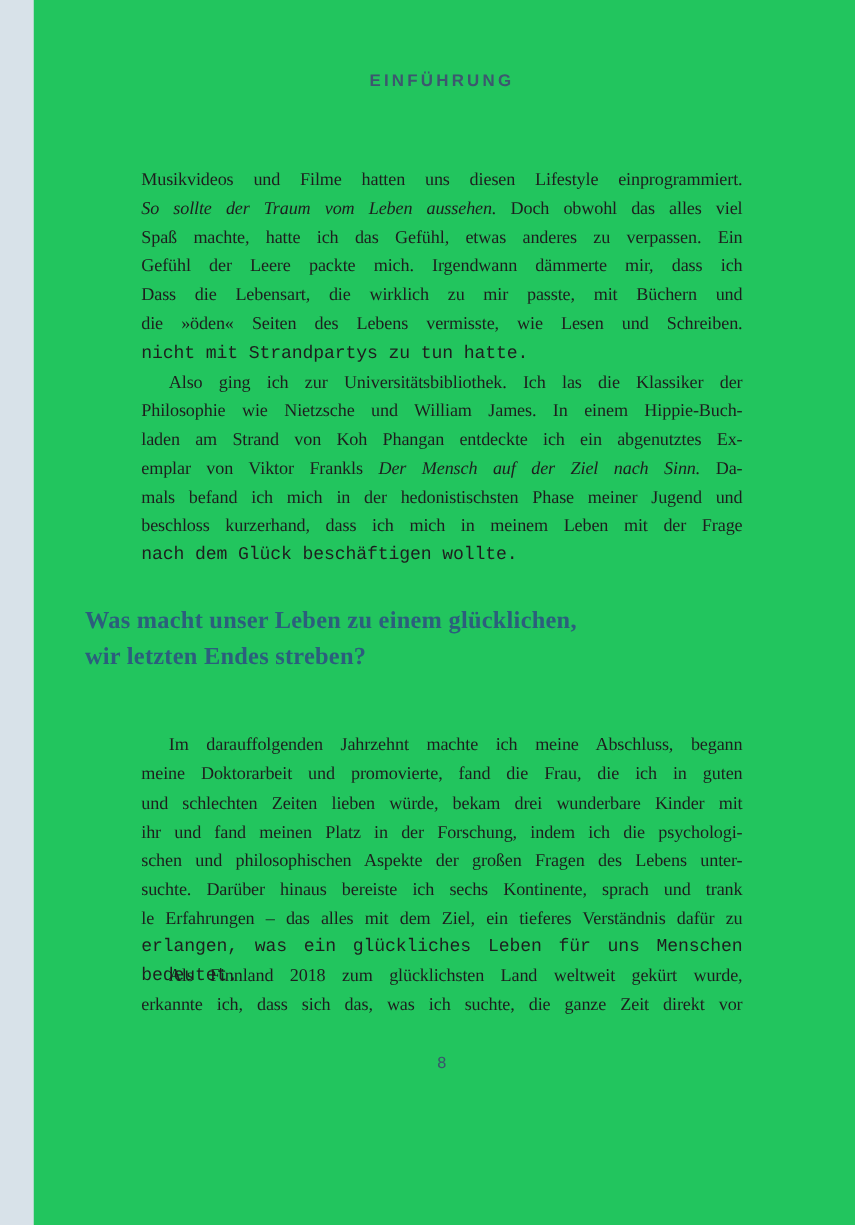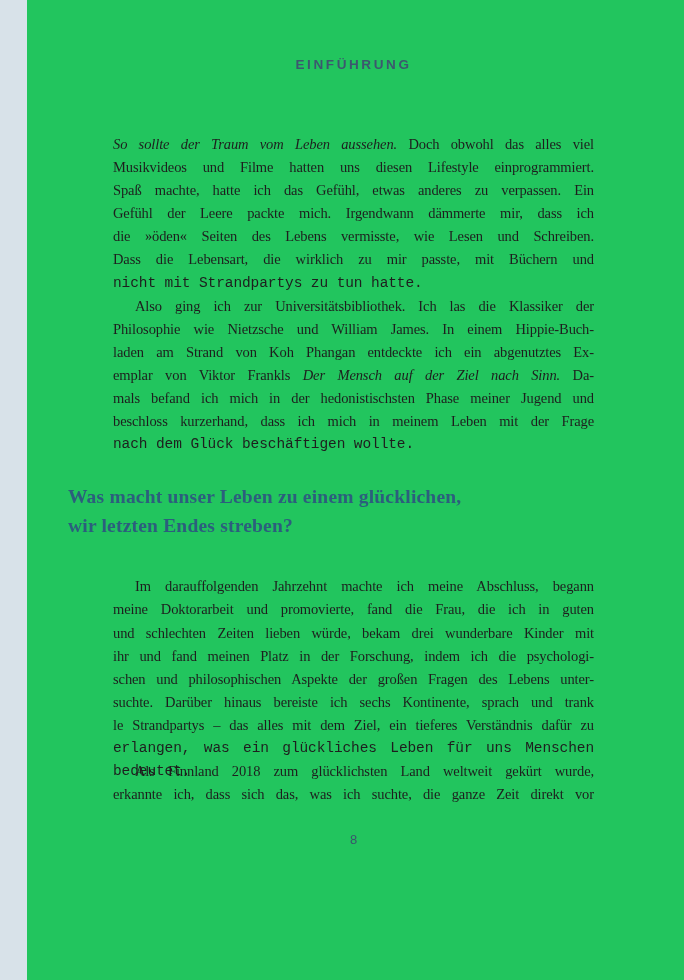--- a/index.html
+++ b/index.html
@@ -54,21 +54,21 @@
     line-height: 23.1px;
     height: 23.1px;
     letter-spacing: -0.1px;
     text-align: justify;
     text-align-last: justify;
   }
   .bline.lastline { text-align-last: left; font-family: Liberation Mono, monospace; }
   .it { font-style: italic; }
   .para.indent .bline:first-child { text-indent: 22px; }
   .section-heading {
-    margin: 26px 0 35px -45px;
+    margin: 26px 0 45px -45px;
     width: 526px;
     color: #2c5e7d;
     font-family: "Liberation Serif", serif;
     font-weight: bold;
     font-size: 19.5px;
     line-height: 29px;
     letter-spacing: 0.2px;
   }
   .page-number {
     margin-top: 26px;
@@ -83,26 +83,26 @@
 </head>
 <body>
 
 <div class="book-page">
   <div class="left-bar"></div>
   <div class="page-content">
     <div class="running-head">EINFÜHRUNG</div>
     <div class="text-column">
       <div>
           <div class="para">
+            <div class="bline"><span>Musikvideos und Filme hatten uns diesen Lifestyle einprogrammiert.</span></div>
             <div class="bline"><span class="it">So sollte der Traum vom Leben aussehen.</span><span> Doch obwohl das alles viel</span></div>
-            <div class="bline"><span>Musikvideos und Filme hatten uns diesen Lifestyle einprogrammiert.</span></div>
             <div class="bline"><span>Spaß machte, hatte ich das Gefühl, etwas anderes zu verpassen. Ein</span></div>
             <div class="bline"><span>Gefühl der Leere packte mich. Irgendwann dämmerte mir, dass ich</span></div>
+            <div class="bline"><span>Dass die Lebensart, die wirklich zu mir passte, mit Büchern und</span></div>
             <div class="bline"><span>die »öden« Seiten des Lebens vermisste, wie Lesen und Schreiben.</span></div>
-            <div class="bline"><span>Dass die Lebensart, die wirklich zu mir passte, mit Büchern und</span></div>
             <div class="bline lastline"><span>nicht mit Strandpartys zu tun hatte.</span></div>
           </div>
           <div class="para indent">
             <div class="bline"><span>Also ging ich zur Universitätsbibliothek. Ich las die Klassiker der</span></div>
             <div class="bline"><span>Philosophie wie Nietzsche und William James. In einem Hippie-Buch-</span></div>
             <div class="bline"><span>laden am Strand von Koh Phangan entdeckte ich ein abgenutztes Ex-</span></div>
             <div class="bline"><span>emplar von Viktor Frankls </span><span class="it">Der Mensch auf der Ziel nach Sinn.</span><span> Da-</span></div>
             <div class="bline"><span>mals befand ich mich in der hedonistischsten Phase meiner Jugend und</span></div>
             <div class="bline"><span>beschloss kurzerhand, dass ich mich in meinem Leben mit der Frage</span></div>
             <div class="bline lastline"><span>nach dem Glück beschäftigen wollte.</span></div>
@@ -113,21 +113,21 @@
         <div>wir letzten Endes streben?</div>
       </div>
       <div>
           <div class="para indent">
             <div class="bline"><span>Im darauffolgenden Jahrzehnt machte ich meine Abschluss, begann</span></div>
             <div class="bline"><span>meine Doktorarbeit und promovierte, fand die Frau, die ich in guten</span></div>
             <div class="bline"><span>und schlechten Zeiten lieben würde, bekam drei wunderbare Kinder mit</span></div>
             <div class="bline"><span>ihr und fand meinen Platz in der Forschung, indem ich die psychologi-</span></div>
             <div class="bline"><span>schen und philosophischen Aspekte der großen Fragen des Lebens unter-</span></div>
             <div class="bline"><span>suchte. Darüber hinaus bereiste ich sechs Kontinente, sprach und trank</span></div>
-            <div class="bline"><span>le Strandpartys – das alles mit dem Ziel, ein tieferes Verständnis dafür zu</span></div>
+            <div class="bline"><span>le Erfahrungen – das alles mit dem Ziel, ein tieferes Verständnis dafür zu</span></div>
             <div class="bline lastline"><span>erlangen, was ein glückliches Leben für uns Menschen bedeutet.</span></div>
           </div>
           <div class="para indent">
             <div class="bline"><span>Als Finnland 2018 zum glücklichsten Land weltweit gekürt wurde,</span></div>
             <div class="bline"><span>erkannte ich, dass sich das, was ich suchte, die ganze Zeit direkt vor</span></div>
           </div>
         </div>
     </div>
     <div class="page-number">8</div>
   </div>

